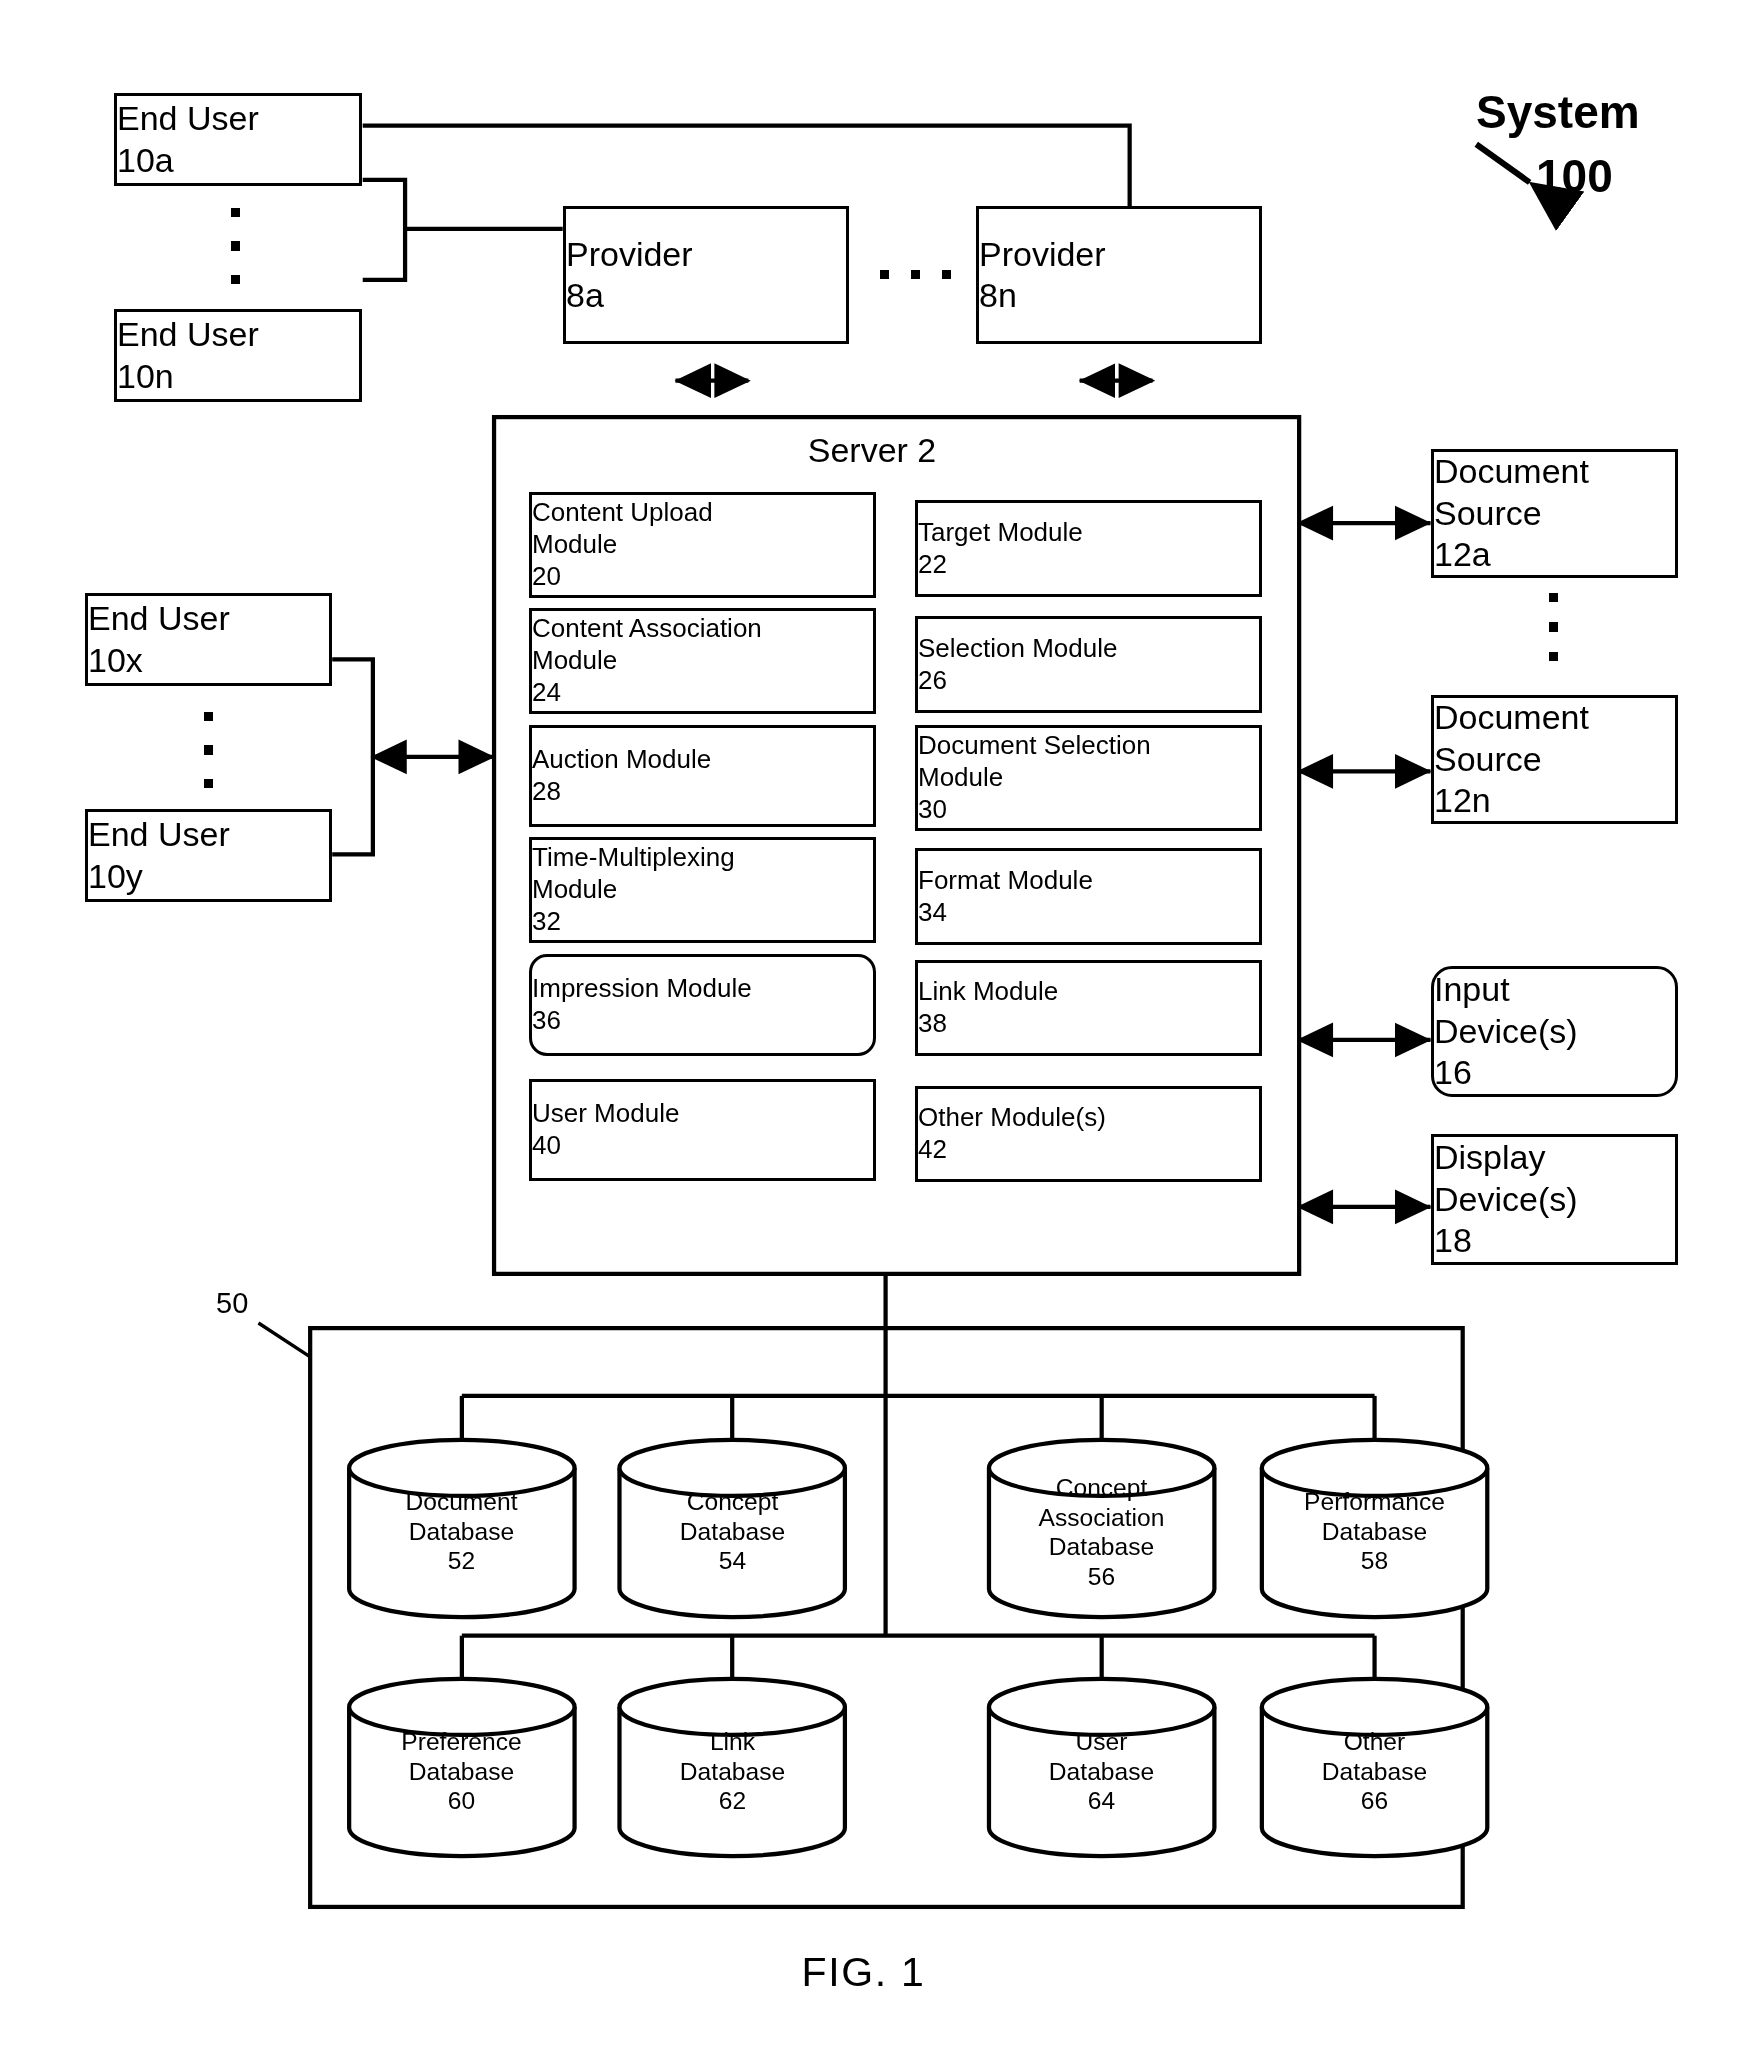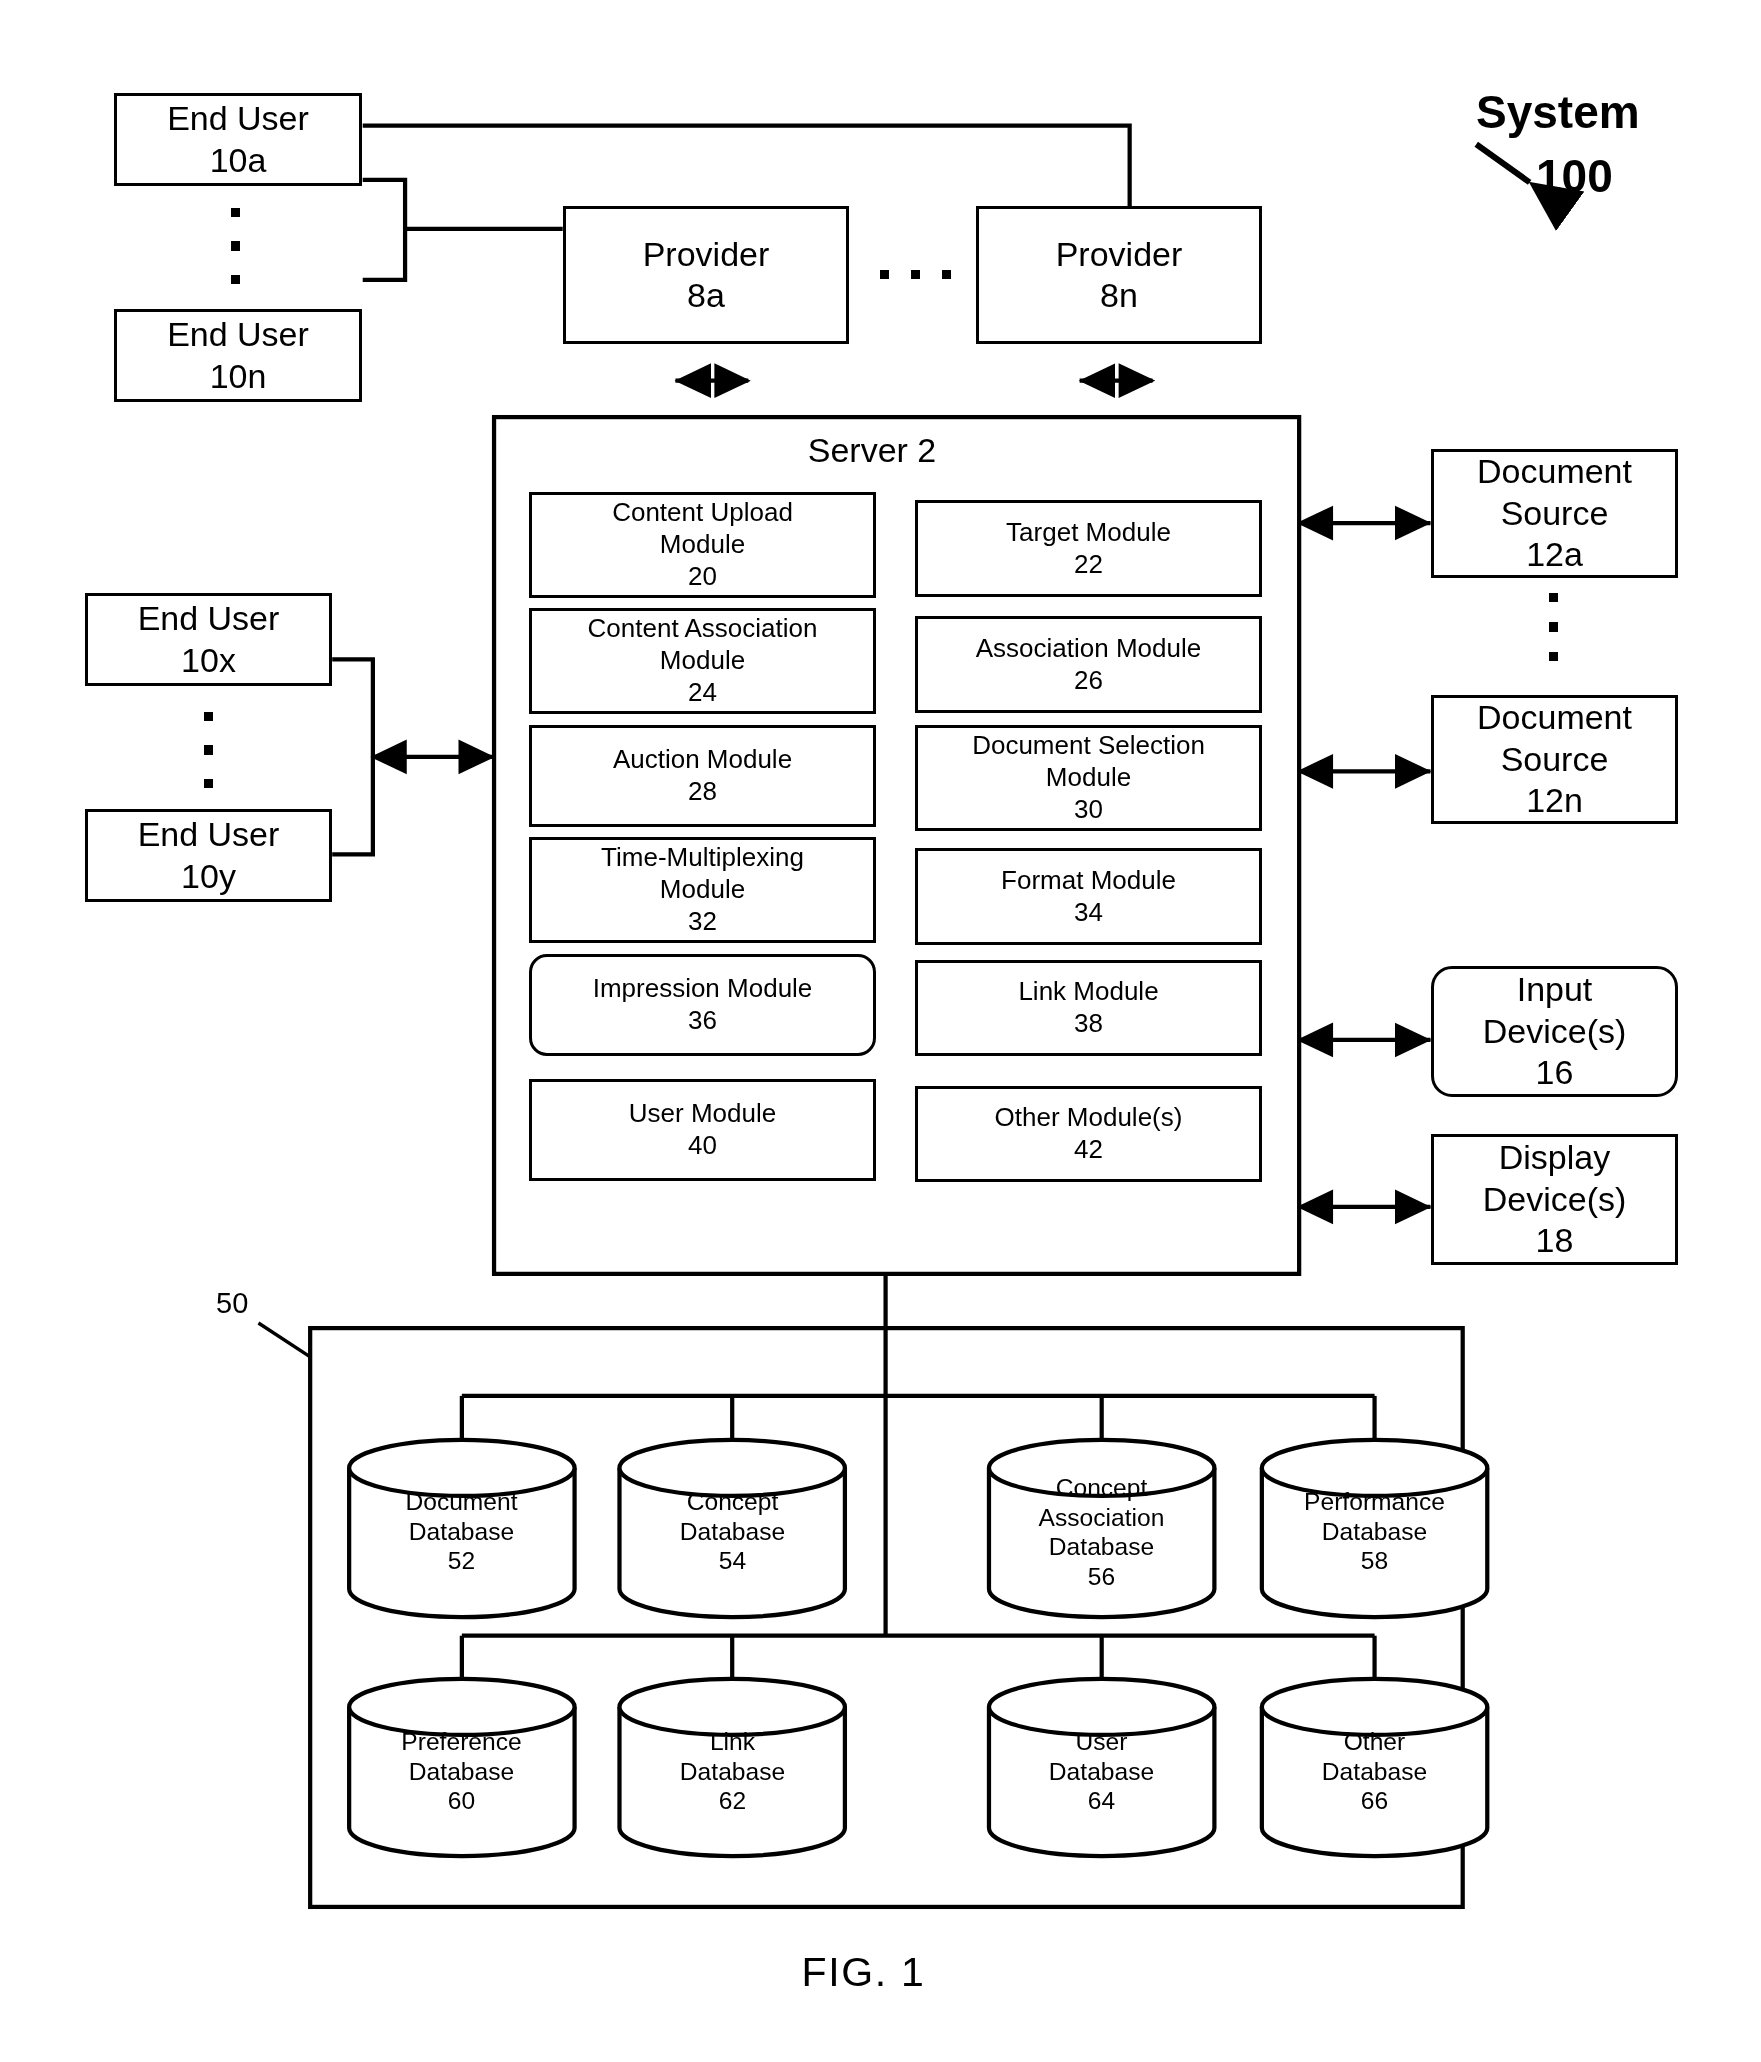--- a/index.html
+++ b/index.html
@@ -1,20 +1,20 @@
 <!DOCTYPE html>
 <html style="font-size:13.6px"><head>
 <meta charset="utf-8">
 <style>
   html,body{margin:0;padding:0;background:#fff;}
   body{width:1761px;height:2063px;font-family:"Liberation Sans",sans-serif;color:#000;}
   #fig{position:relative;width:1761px;height:2063px;background:#fff;overflow:hidden;}
   svg.layer{position:absolute;left:0;top:0;width:1761px;height:2063px;}
   .node{position:absolute;box-sizing:border-box;border:3.4px solid #000;background:#fff;
-        display:flex;flex-direction:column;align-items:center;justify-content:center;
+        display:flex;flex-direction:column;align-items:flex-start;justify-content:center;
         text-align:center;line-height:1.22;}
   .node .ln{display:block;white-space:nowrap;}
   .big{font-size:34px;}
   .mod{font-size:26px;}
   .db-label{position:absolute;display:flex;flex-direction:column;align-items:center;
             justify-content:center;text-align:center;font-size:24.6px;line-height:1.2;
             width:100%;}
   .dbwrap{position:absolute;}
   .vdots{position:absolute;display:flex;flex-direction:column;align-items:center;
          justify-content:space-between;}
@@ -189,21 +189,21 @@
   <div class="node mod" style="left:529px;top:1079px;width:347px;height:102px;">
     <span class="ln">User Module</span>
     <span class="ln">40</span>
   </div>
 
   <div class="node mod" style="left:915px;top:500px;width:347px;height:97px;">
     <span class="ln">Target Module</span>
     <span class="ln">22</span>
   </div>
   <div class="node mod" style="left:915px;top:616px;width:347px;height:97px;">
-    <span class="ln">Association Module</span>
+    <span class="ln">Selection Module</span>
     <span class="ln">26</span>
   </div>
   <div class="node mod" style="left:915px;top:725px;width:347px;height:106px;">
     <span class="ln">Document Selection</span>
     <span class="ln">Module</span>
     <span class="ln">30</span>
   </div>
   <div class="node mod" style="left:915px;top:848px;width:347px;height:97px;">
     <span class="ln">Format Module</span>
     <span class="ln">34</span>

